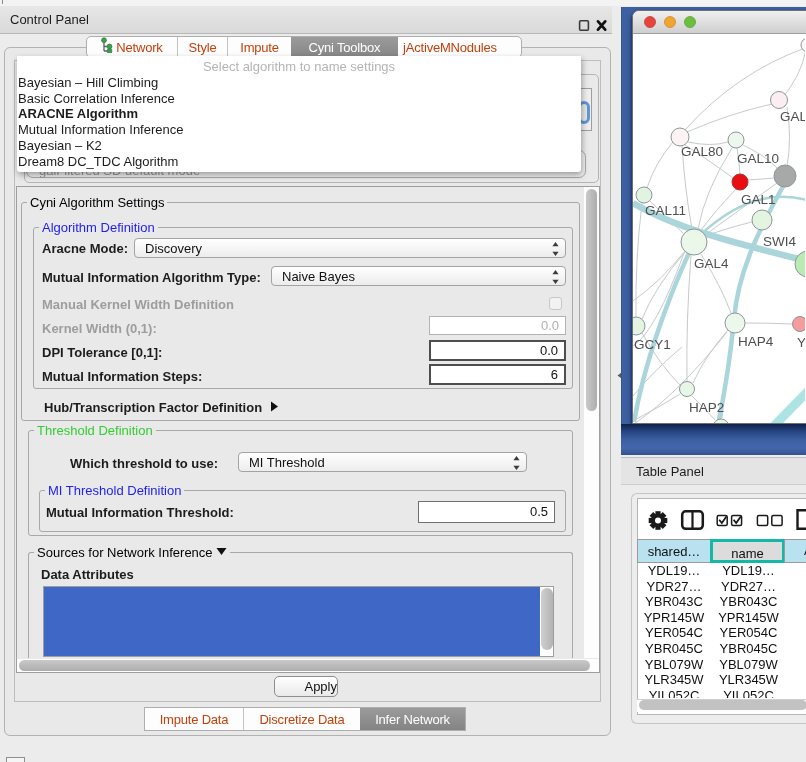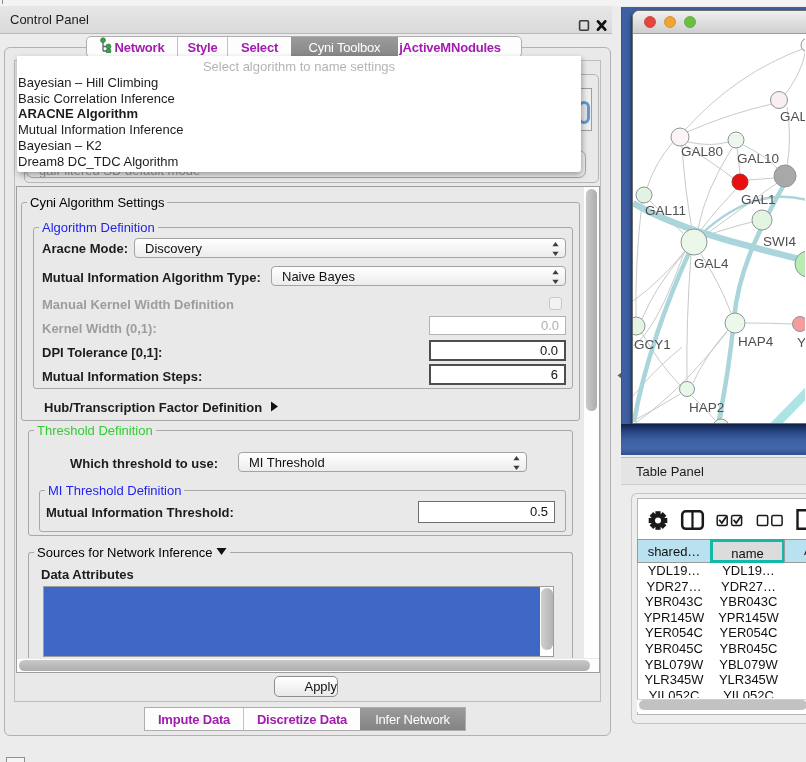--- a/index.html
+++ b/index.html
@@ -12,22 +12,22 @@
   
   .combo{position:absolute;height:20px;border:1px solid #a3a3a3;border-radius:4px;
      background:linear-gradient(#ffffff,#f4f4f4 60%,#ececec);
      font-size:13px;color:#111;line-height:20px;padding-left:10px;box-sizing:border-box;}
   .combo .ud{position:absolute;right:6px;top:3px;width:7px;height:14px;}
   .field{position:absolute;background:#fff;font-size:13px;color:#111;
      text-align:right;padding-right:6px;box-sizing:border-box;}
   .gbox{position:absolute;border:1px solid #a8a8a8;border-radius:3px;box-sizing:border-box;}
   .gbox>.glabel{position:absolute;top:-8px;left:5px;background:#e9e9e9;padding:0 3px;
      font-size:13px;line-height:15px;white-space:nowrap;}
-  .tabseg{display:inline-block;height:22px;line-height:22px;font-size:13px;font-weight:bold;letter-spacing:-0.2px;
-     color:#a21caf;text-align:center;vertical-align:top;box-sizing:border-box;}
+  .tabseg{display:inline-block;height:22px;line-height:22px;font-size:13px;font-weight:normal;letter-spacing:-0.2px;
+     color:#c2410c;text-align:center;vertical-align:top;box-sizing:border-box;}
 </style>
 </head>
 <body>
 
 <div class="abs" style="left:0;top:0;width:806px;height:6px;background:#f3f3f3;"></div>
 <div class="abs" style="left:2px;top:0;width:1px;height:4px;background:#8a8a8a;"></div>
 
 <div class="abs" style="left:0;top:6px;width:612px;height:27px;background:linear-gradient(#e7e7e7,#d9d9d9);border-bottom:1px solid #b8b8b8;">
   <div class="abs t13" style="left:10px;top:6px;">Control Panel</div>
   <svg class="abs" style="left:578px;top:13px;" width="30" height="13" viewBox="0 0 30 13">
@@ -39,21 +39,21 @@
 <div class="abs" style="left:4px;top:47px;width:607px;height:689px;background:#e9e9e9;border:1px solid #b2b2b2;border-radius:6px;box-sizing:border-box;"></div>
 
 <div class="abs" style="left:14px;top:60px;width:587px;height:642px;background:#e9e9e9;border:1px solid #bdbdbd;box-sizing:border-box;"></div>
 
 <div class="abs" style="left:86px;top:36px;width:436px;height:22px;background:#fdfdfd;border:1px solid #aeaeae;border-radius:5px;box-sizing:border-box;overflow:hidden;white-space:nowrap;">
   <div class="tabseg" style="width:91px;border-right:1px solid #c2c2c2;"><svg width="12" height="16" viewBox="0 0 12 16" style="vertical-align:-1px;margin-right:3px;">
         <path d="M3 5 V14 M3 9.5 H6.5 M3 14 H6.5" stroke="#5a5f6b" stroke-width="1.3" fill="none"></path>
         <circle cx="3" cy="3.2" r="2.4" fill="#3da04b" stroke="#2e7d39" stroke-width="0.8"></circle>
         <circle cx="8.5" cy="9.5" r="2.4" fill="#3da04b" stroke="#2e7d39" stroke-width="0.8"></circle>
         <circle cx="8.5" cy="14" r="2.4" fill="#3da04b" stroke="#2e7d39" stroke-width="0.8"></circle>
-      </svg>Network</div><div class="tabseg" style="width:50px;border-right:1px solid #c2c2c2;">Style</div><div class="tabseg" style="width:63px;">Select</div><div class="tabseg" style="width:107px;background:linear-gradient(#9b9b9b,#848484);color:#fff;font-weight:normal;">Cyni Toolbox</div><div class="tabseg" style="width:104px;">jActiveMNodules</div>
+      </svg>Network</div><div class="tabseg" style="width:50px;border-right:1px solid #c2c2c2;">Style</div><div class="tabseg" style="width:63px;">Impute</div><div class="tabseg" style="width:107px;background:linear-gradient(#9b9b9b,#848484);color:#fff;font-weight:normal;">Cyni Toolbox</div><div class="tabseg" style="width:104px;">jActiveMNodules</div>
 </div>
 
 <div class="abs" style="left:24px;top:74px;width:575px;height:109px;border:1px solid #b4b4b4;border-radius:5px;box-sizing:border-box;"></div>
 <div class="abs" style="left:34px;top:88px;width:558px;height:43px;border:1px solid #9e9e9e;box-sizing:border-box;background:#eeeeee;"></div>
 <div class="abs" style="left:578px;top:101px;width:12px;height:23px;border:3px solid #5f97d7;border-radius:6px;box-sizing:border-box;background:#e6e6e6;"></div>
 <div class="abs" style="left:26px;top:150px;width:560px;height:28px;border:1px solid #a9a9a9;border-radius:7px;background:#f0f0f0;box-sizing:border-box;">
   <div class="abs" style="left:12px;top:12px;font-size:13px;color:#9b9b9b;white-space:nowrap;">galFiltered SD default mode</div>
 </div>
 
 <div class="abs" style="left:17px;top:56px;width:564px;height:116px;background:#ffffff;border-radius:0 0 3px 3px;box-shadow:1px 3px 6px rgba(0,0,0,0.35);">

